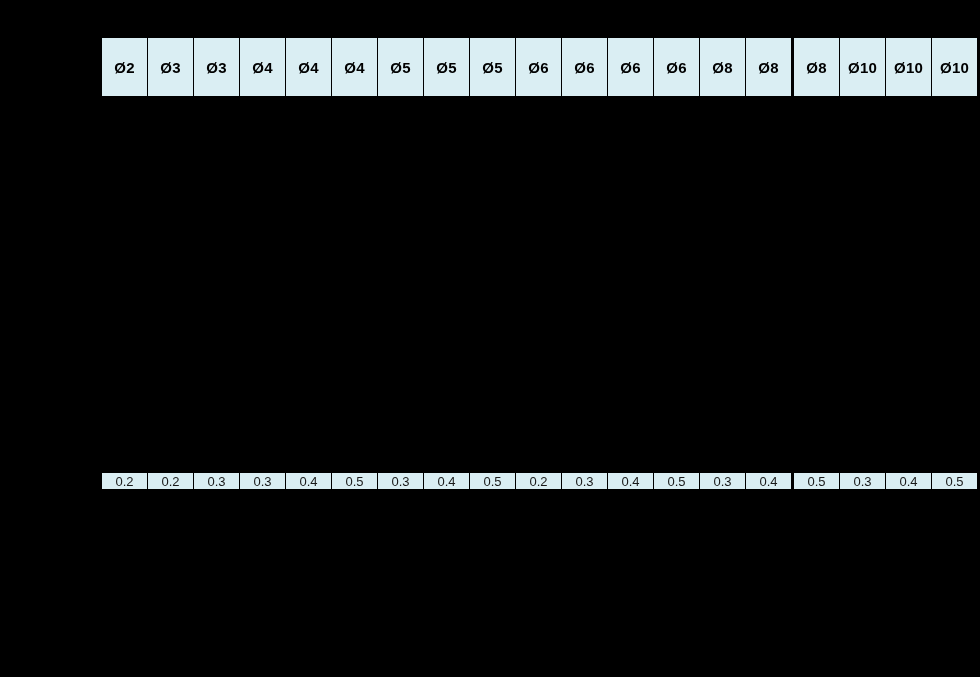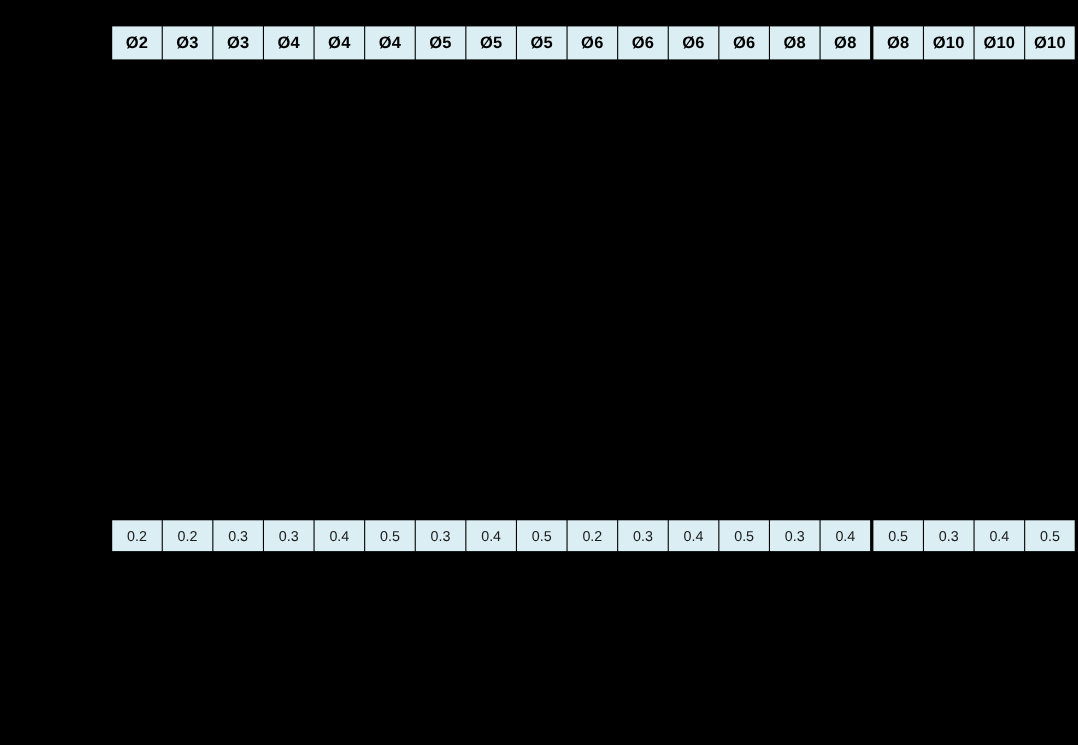--- a/index.html
+++ b/index.html
@@ -33,31 +33,31 @@
     align-items: center;
     justify-content: center;
     box-sizing: border-box;
     color: #000000;
   }
   
   .table-row .cell.group-start {
     margin-left: 2px;
   }
   .diameter-row {
-    top: 24px;
-    height: 30px;
+    top: 38px;
+    height: 58px;
   }
   .diameter-row .cell {
     font-size: 15px;
     font-weight: bold;
     letter-spacing: 0.2px;
   }
   .value-row {
     top: 473px;
-    height: 28px;
+    height: 16px;
   }
   .value-row .cell {
     font-size: 13px;
     font-weight: normal;
     color: #1a1a1a;
   }
 </style>
 </head>
 <body>
 

